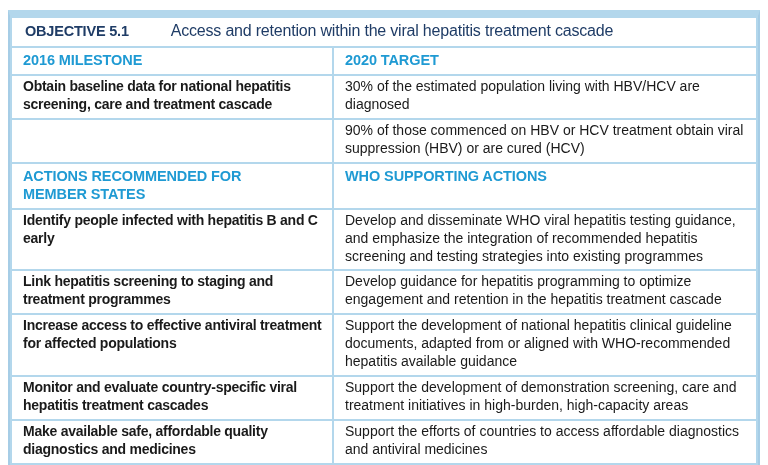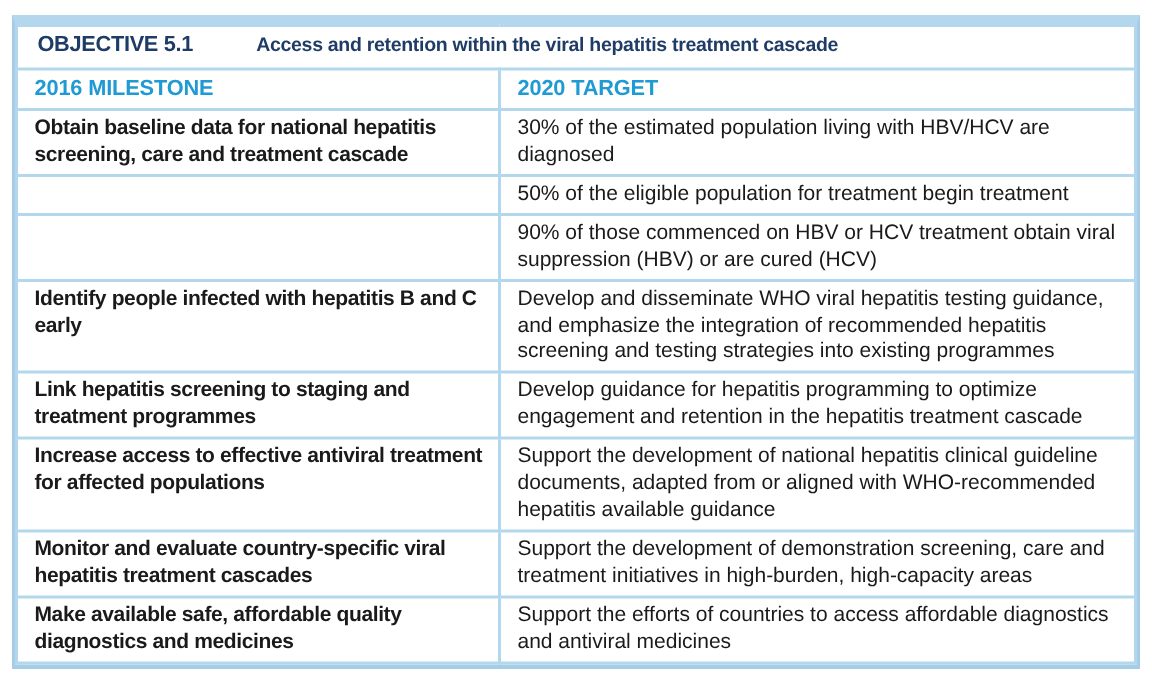--- a/index.html
+++ b/index.html
@@ -38,23 +38,23 @@
   }
   .obj-flex { display: flex; align-items: baseline; text-align: right; }
   .obj-label {
     font-weight: bold;
     color: #1f3c66;
     font-size: 14.5px;
     letter-spacing: -0.2px;
     white-space: nowrap;
   }
   .obj-title {
-    font-weight: bold;
+    font-weight: normal;
     color: #1f3c66;
-    font-size: 13px;
+    font-size: 16px;
     letter-spacing: -0.2px;
     margin-left: 42px;
   }
   
   tr.sec-hdr td {
     color: #1f9ad3;
     font-weight: bold;
     font-size: 14.5px;
     letter-spacing: -0.1px;
     padding-top: 3px;
@@ -91,27 +91,29 @@
       <td>2016 MILESTONE</td>
       <td>2020 TARGET</td>
     </tr>
 
     <tr>
       <td class="b">Obtain baseline data for national hepatitis screening, care and treatment cascade</td>
       <td>30% of the estimated population living with HBV/HCV are diagnosed</td>
     </tr>
     <tr>
       <td class="b"></td>
-      <td>50% of the eligible population for treatment begin treatment</td>
-    </tr>
-    <tr>
-      <td class="b"></td>
       <td>90% of those commenced on HBV or HCV treatment obtain viral suppression (HBV) or are cured (HCV)</td>
     </tr>
 
+    <tr class="sec-hdr">
+      <td>
+        <span class="constrain">ACTIONS RECOMMENDED FOR MEMBER STATES</span>
+      </td>
+      <td>WHO SUPPORTING ACTIONS</td>
+    </tr>
 
     <tr>
       <td class="b">Identify people infected with hepatitis B and C early</td>
       <td>Develop and disseminate WHO viral hepatitis testing guidance, and emphasize the integration of recommended hepatitis screening and testing strategies into existing programmes</td>
     </tr>
     <tr>
       <td class="b">Link hepatitis screening to staging and treatment programmes</td>
       <td>Develop guidance for hepatitis programming to optimize engagement and retention in the hepatitis treatment cascade</td>
     </tr>
     <tr>

